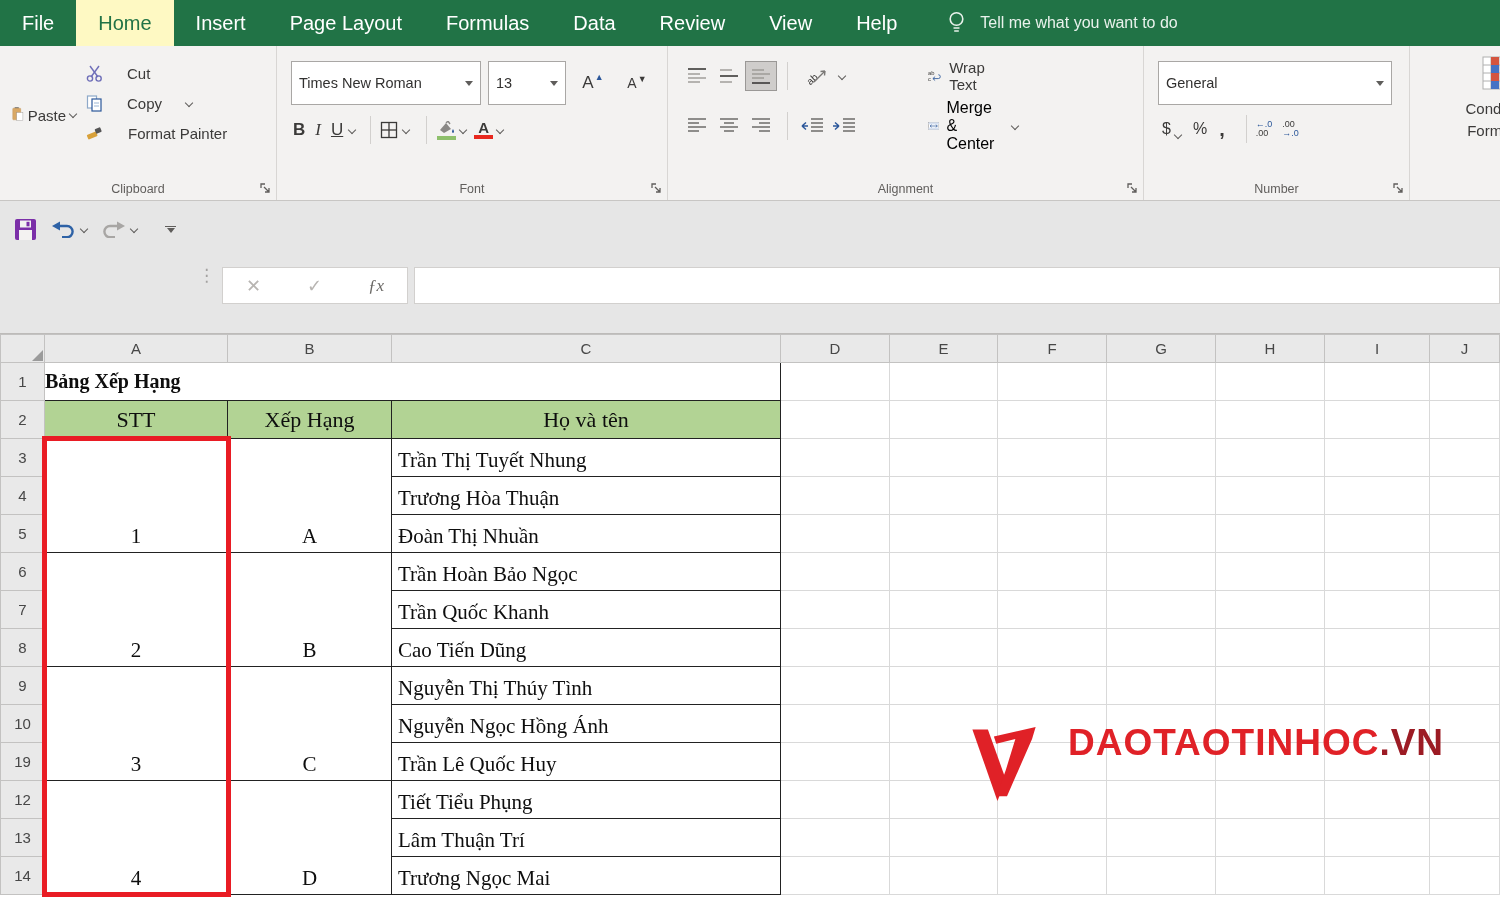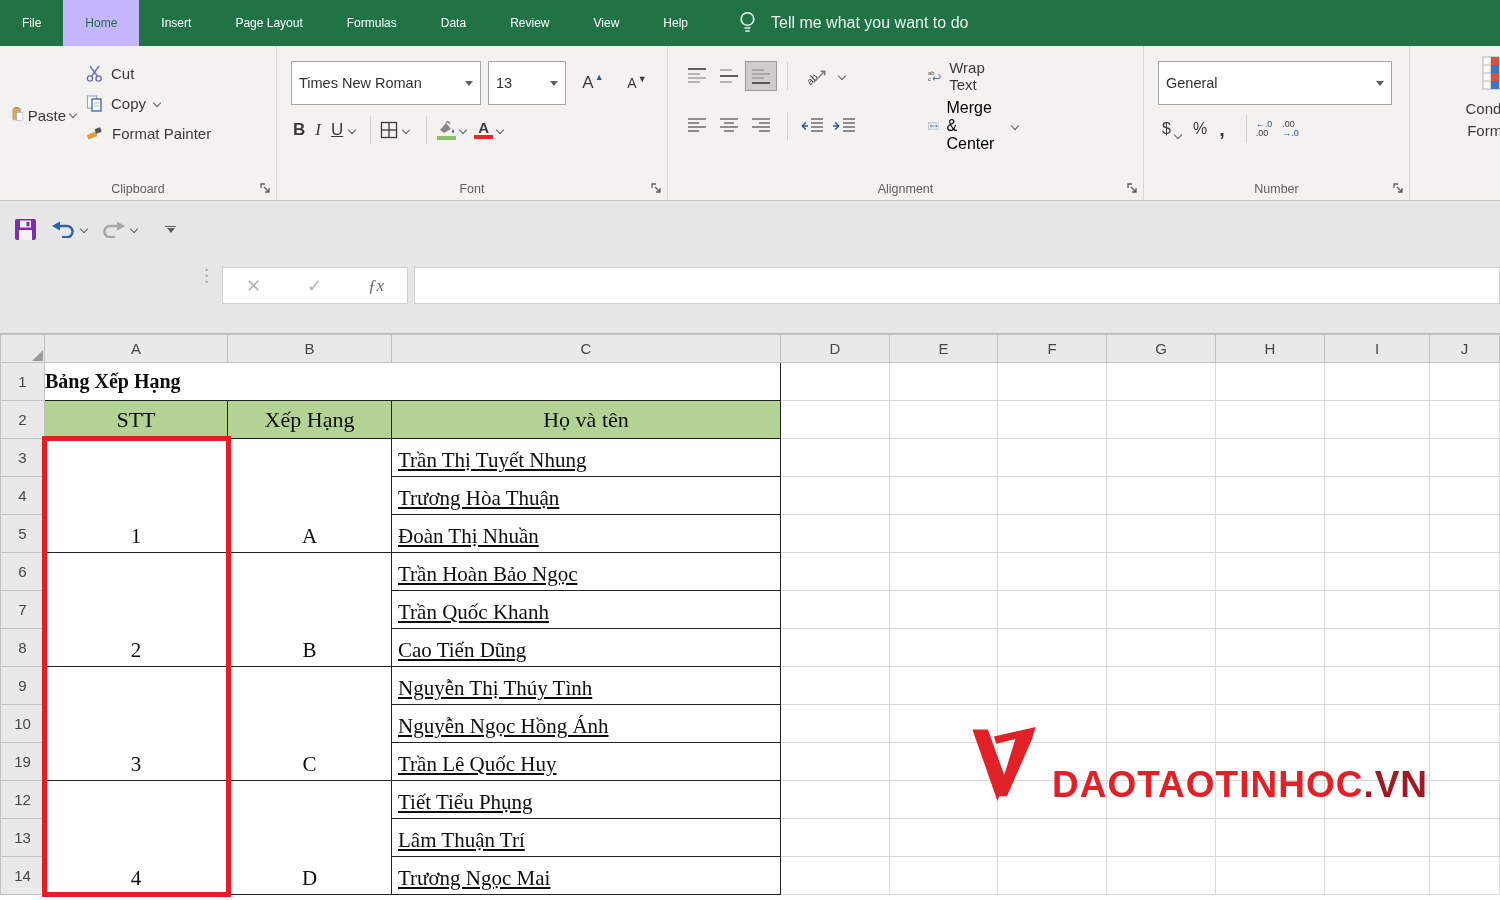--- a/index.html
+++ b/index.html
@@ -1,39 +1,39 @@
 <!DOCTYPE html>
 <html><head>
 <meta charset="utf-8">
 <style>
   html,body{margin:0;padding:0;}
   body{width:1500px;height:900px;overflow:hidden;position:relative;background:#fff;
        font-family:"Liberation Sans","DejaVu Sans",sans-serif;-webkit-font-smoothing:antialiased;}
 
   
   #titlebar{position:absolute;top:0;left:0;width:1500px;height:46px;background:#217346;display:flex;align-items:stretch;}
-  .tab{color:#fff;font-size:12px;display:flex;align-items:center;padding:0 22px;cursor:default;}
-  .tab.active{background:#c4b5fd;color:#217346;}
+  .tab{color:#fff;font-size:20px;display:flex;align-items:center;padding:0 22px;cursor:default;}
+  .tab.active{background:#fef9c3;color:#217346;}
   .tellme{display:flex;align-items:center;gap:14px;margin-left:28px;color:#e9f2ec;font-size:16px;}
 
   
   #ribbon{position:absolute;top:46px;left:0;width:1500px;height:154px;background:#f3f2f1;border-bottom:1px solid #c8c6c4;display:flex;}
   .group{position:relative;height:100%;border-right:1px solid #d8d6d4;flex:none;}
   .group-label{position:absolute;bottom:4px;left:0;right:0;text-align:center;font-size:12.5px;color:#605e5c;}
   .launcher{position:absolute;bottom:6px;right:5px;}
   .chev{width:5px;height:5px;border-right:1.4px solid #5f5d5b;border-bottom:1.4px solid #5f5d5b;transform:rotate(45deg);display:inline-block;flex:none;}
   .tri{width:0;height:0;border-left:4px solid transparent;border-right:4px solid transparent;border-top:5px solid #5f5d5b;display:inline-block;flex:none;}
   .vdiv{width:1px;height:28px;background:#d2d0ce;margin:0 9px;flex:none;}
 
   
   #g-clipboard{width:276px;}
   .paste-btn{position:absolute;left:12px;top:10px;width:64px;height:116px;display:flex;flex-direction:row;align-items:center;justify-content:flex-start;gap:4px;}
   .paste-btn .lbl{font-size:15px;color:#3b3a39;margin-top:2px;}
   .clip-col{position:absolute;left:86px;top:12px;display:flex;flex-direction:column;}
-  .clip-row{display:flex;align-items:center;gap:8px;height:30px;font-size:15px;color:#3b3a39;}
+  .clip-row{display:flex;align-items:center;gap:24px;height:30px;font-size:15px;color:#3b3a39;}
 
   
   #g-font{width:390px;}
   .font-row1{position:absolute;left:14px;top:15px;display:flex;align-items:center;}
   .combo{background:#fff;border:1px solid #a9a7a5;height:44px;display:flex;align-items:center;padding:0 7px;font-size:14.5px;color:#323130;justify-content:space-between;box-sizing:border-box;}
   .font-name{width:190px;}
   .font-size{width:78px;margin-left:7px;}
   .fsz-btn{margin-left:10px;font-size:17px;color:#3b3a39;display:flex;align-items:flex-start;gap:1px;width:34px;justify-content:center;}
   .fsz-btn .mini{font-size:9px;line-height:9px;}
   .font-row2{position:absolute;left:16px;top:66px;display:flex;align-items:center;height:36px;}
@@ -88,26 +88,26 @@
   tr.gridrow{height:38px;}
   th.colhdr,th.corner{background:#e9e9e9;border:1px solid #c3c2c1;font-weight:normal;font-size:15px;color:#474747;padding:0;}
   th.corner{position:relative;}
   .corner-tri{position:absolute;right:1px;bottom:1px;width:0;height:0;border-bottom:11px solid #9b9b9b;border-left:11px solid transparent;}
   td.rowhdr{background:#e9e9e9;border:1px solid #c3c2c1;text-align:center;font-size:15px;color:#474747;padding:0;}
   td.plain{border-right:1px solid #d9d9d9;border-bottom:1px solid #d9d9d9;background:#fff;}
   td.tblcell{border:1px solid #222;background:#fff;font-family:"Liberation Serif","DejaVu Serif",serif;font-size:21px;color:#0e0e0e;padding:0;overflow:hidden;white-space:nowrap;}
   td.title-cell{text-align:left;font-size:20px;font-weight:bold;}
   td.hdr-green{background:#b2d394;text-align:center;font-size:22px;}
   td.stt,td.rank{text-align:center;vertical-align:bottom;padding-bottom:3px;}
-  td.name{text-align:left;vertical-align:bottom;padding:0 0 3px 6px;text-decoration:underline;}
+  td.name{text-align:left;vertical-align:bottom;padding:0 0 3px 6px;}
 
   #red-box{position:absolute;left:42px;top:102px;width:189px;height:461px;border:5px solid #e91c24;box-sizing:border-box;pointer-events:none;}
 
   
-  #watermark{position:absolute;left:970px;top:722px;display:flex;align-items:flex-end;gap:8px;}
+  #watermark{position:absolute;left:970px;top:722px;display:flex;align-items:flex-start;gap:24px;}
   #wm-text{font-size:37px;font-weight:bold;letter-spacing:1px;color:#e02127;font-family:"Liberation Sans",sans-serif;}
   #wm-text .suffix{color:#9c1b24;}
 </style>
 </head>
 <body>
 
 <div id="titlebar">
   <div style="display:flex;">
       <div class="tab">File</div>
       <div class="tab active">Home</div>

